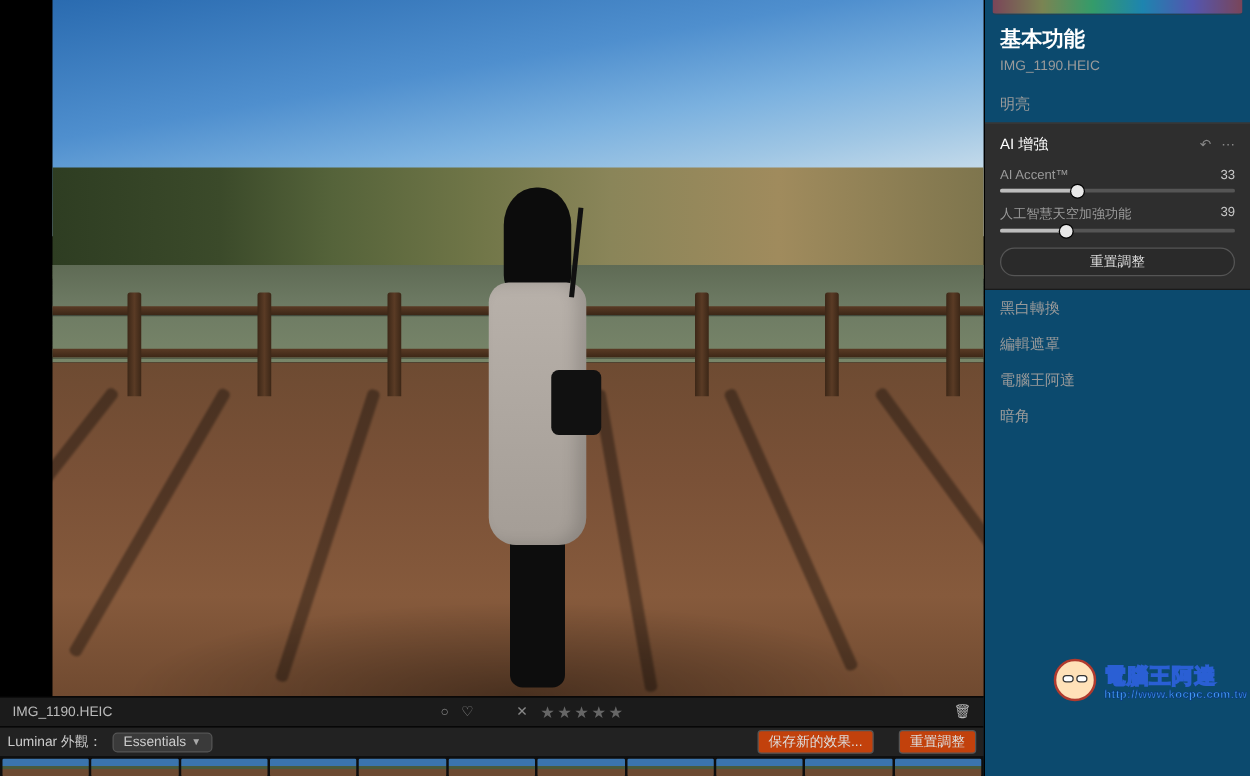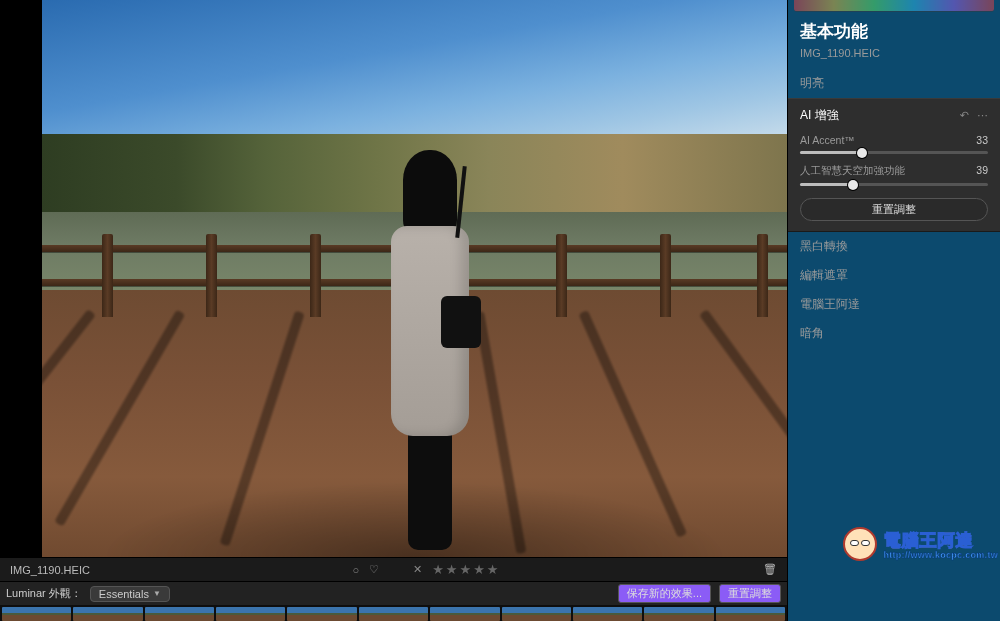--- a/index.html
+++ b/index.html
@@ -53,21 +53,21 @@
   .fcenter { flex:1; display:flex; justify-content:center; align-items:center; gap:10px; color:#888; }
   .fcenter .ico { cursor:pointer; }
   .stars span { letter-spacing:2px; font-size:13px; color:#666; }
   .trash { margin-left:auto; cursor:pointer; }
 
   
   .fbar2 { height:24px; background:#222; display:flex; align-items:center; font-size:11px; color:#ccc; padding:0 6px; gap:8px; border-top:1px solid #000; }
   .pill { background:#3a3a3a; border:1px solid #555; border-radius:4px; padding:1px 8px; display:flex; align-items:center; gap:4px; cursor:pointer; }
   .chev { font-size:8px; color:#aaa; }
   .fbar2 .spacer { flex:1; }
-  .btn-ghost { background:#8b5cf6; border:1px solid #555; border-radius:3px; padding:1px 8px; cursor:pointer; color:#ddd; }
+  .btn-ghost { background:#c2410c; border:1px solid #555; border-radius:3px; padding:1px 8px; cursor:pointer; color:#ddd;margin-left:12px; }
 
   
   .thumbs { height:16px; background:#0e0e0e; display:flex; gap:2px; padding:2px 2px 0; overflow:hidden; }
   .thumbs div { width:70px; height:14px; background:linear-gradient(180deg,#3b74ad 0%,#3b74ad 40%,#4a5a3c 40%,#4a5a3c 60%,#6c4a31 60%); border-radius:1px; }
 
   
   .side { width:213px; height:621px; background:#0c4a6e; border-left:1px solid #000; display:flex; flex-direction:column; font-size:12px; color:#ccc; }
   .histo { height:12px; margin:0 6px 8px; border-bottom:1px solid #3a3a3a;
            background:
              linear-gradient(90deg,#ff4040 0%, #ffcc33 20%, #66ff66 40%, #33ccff 60%, #aa66ff 80%, #ff4040 100%);

